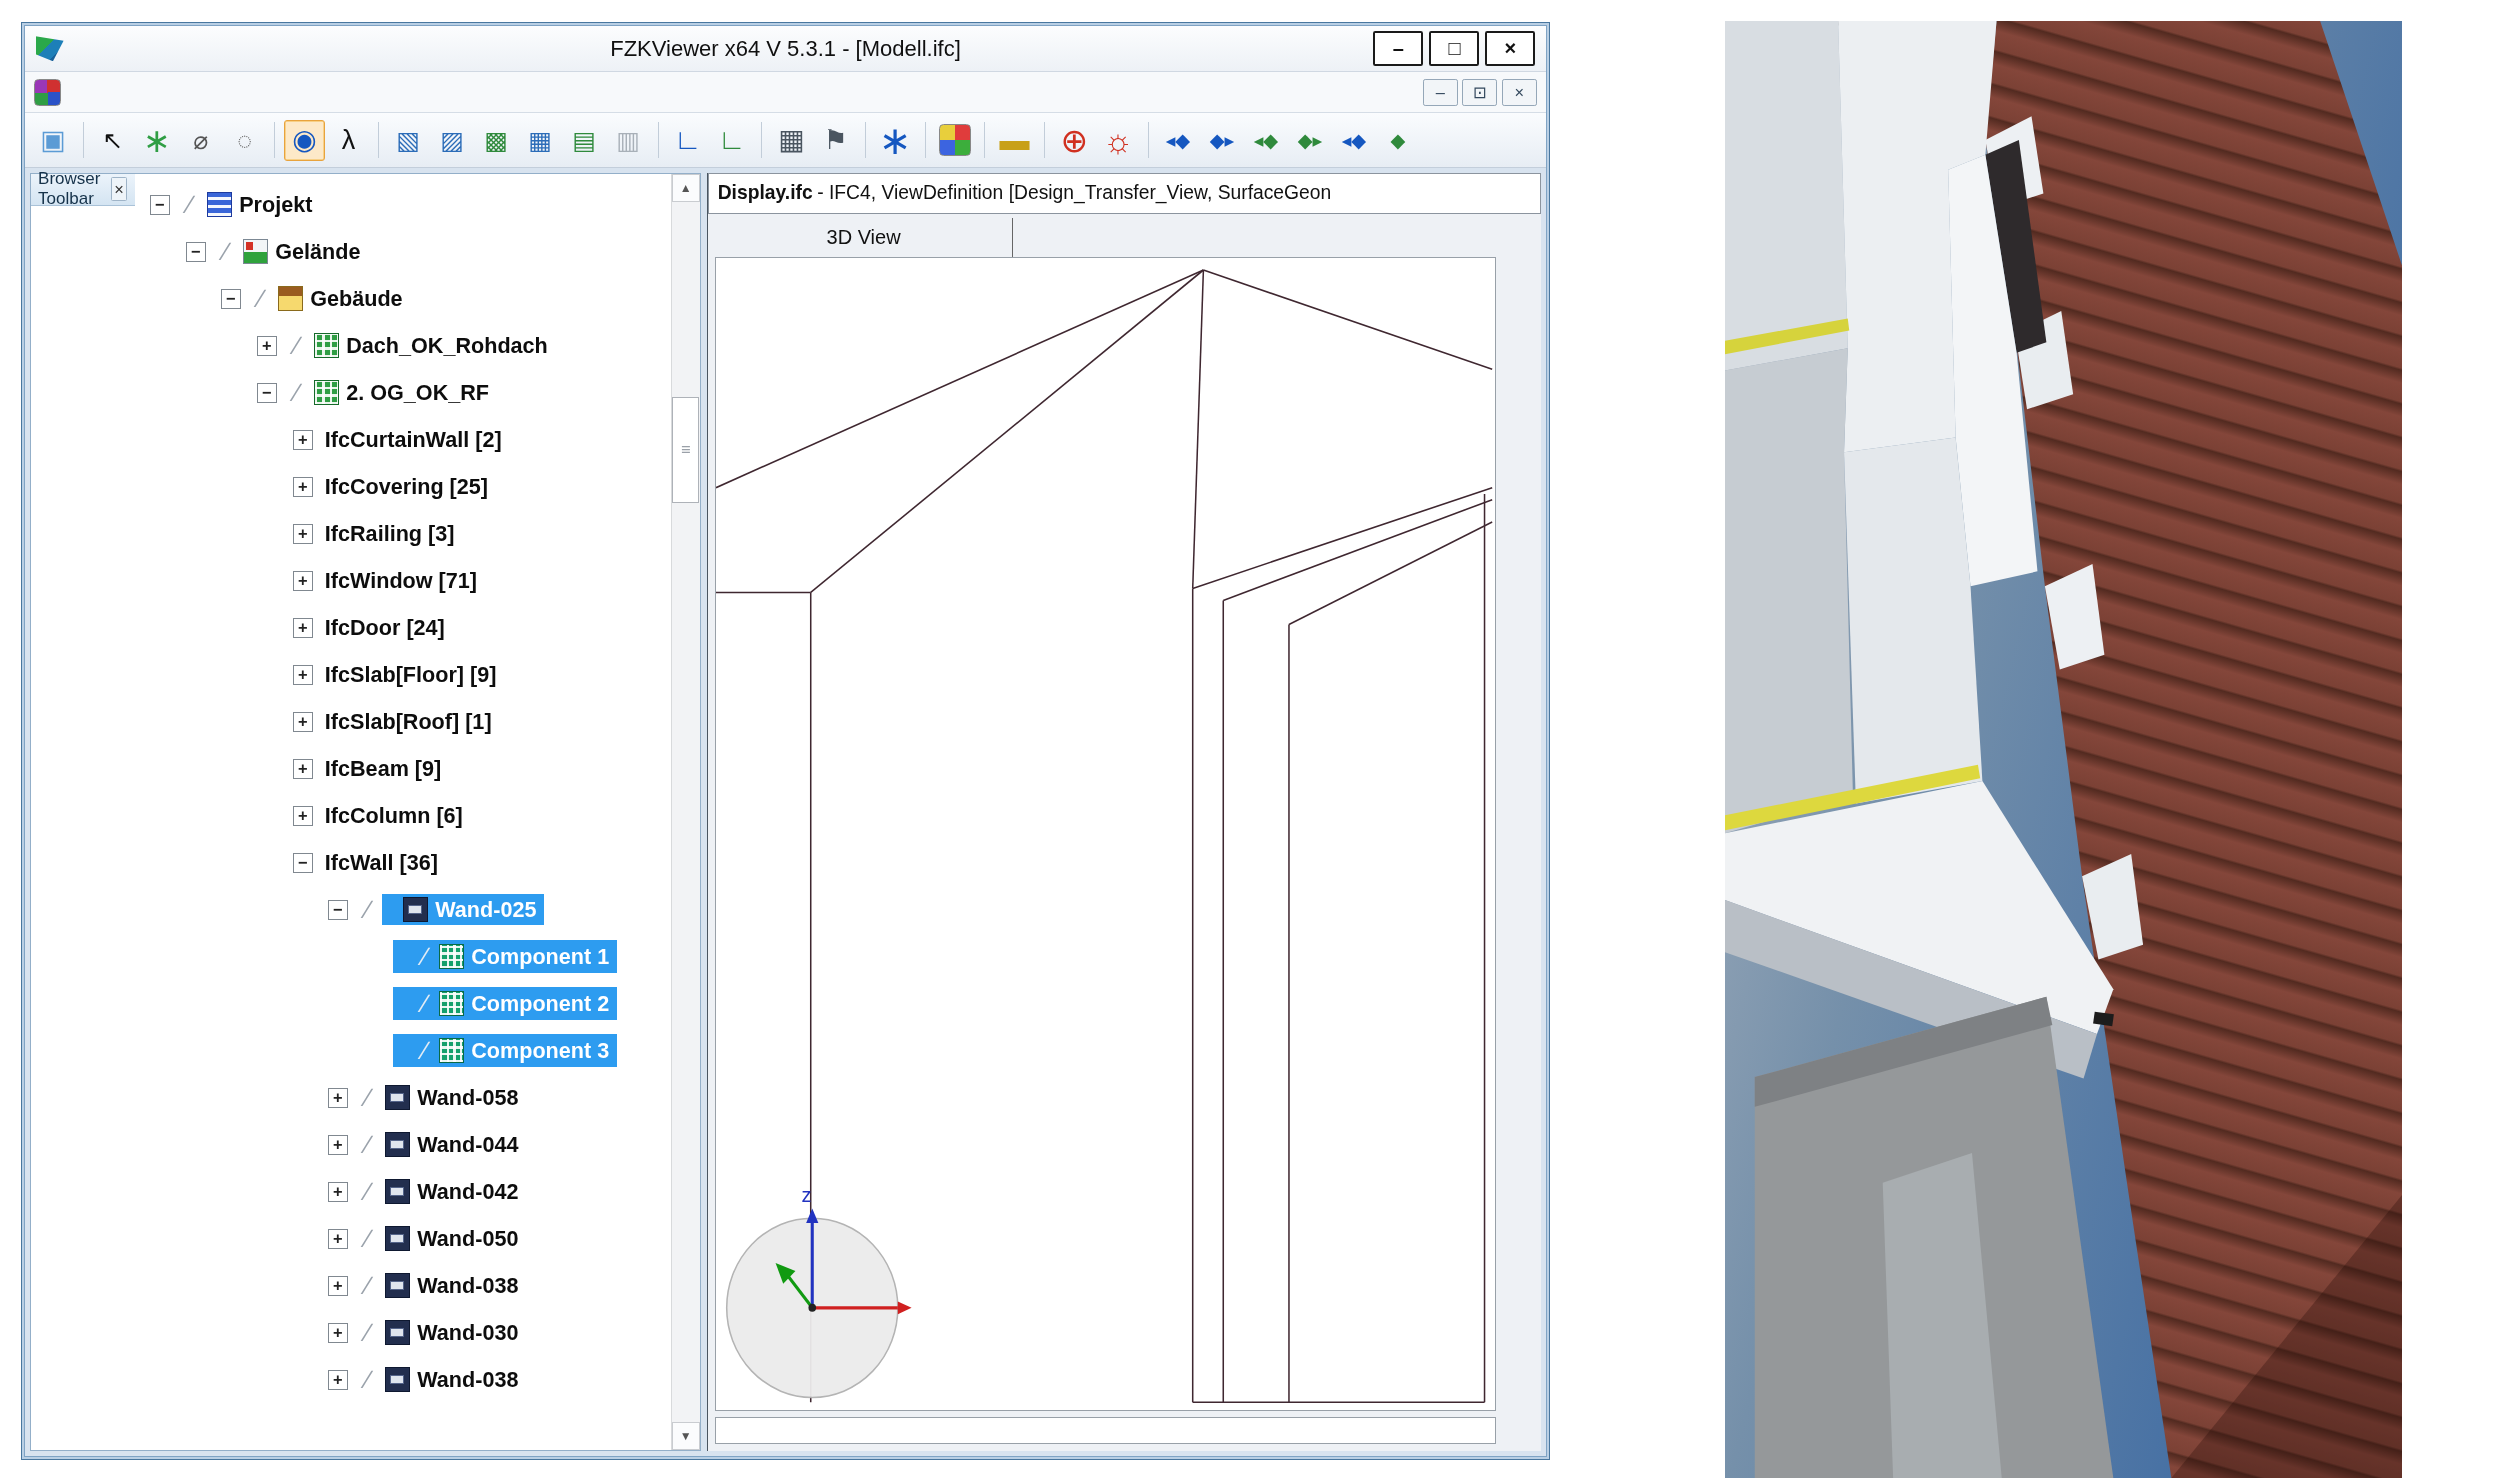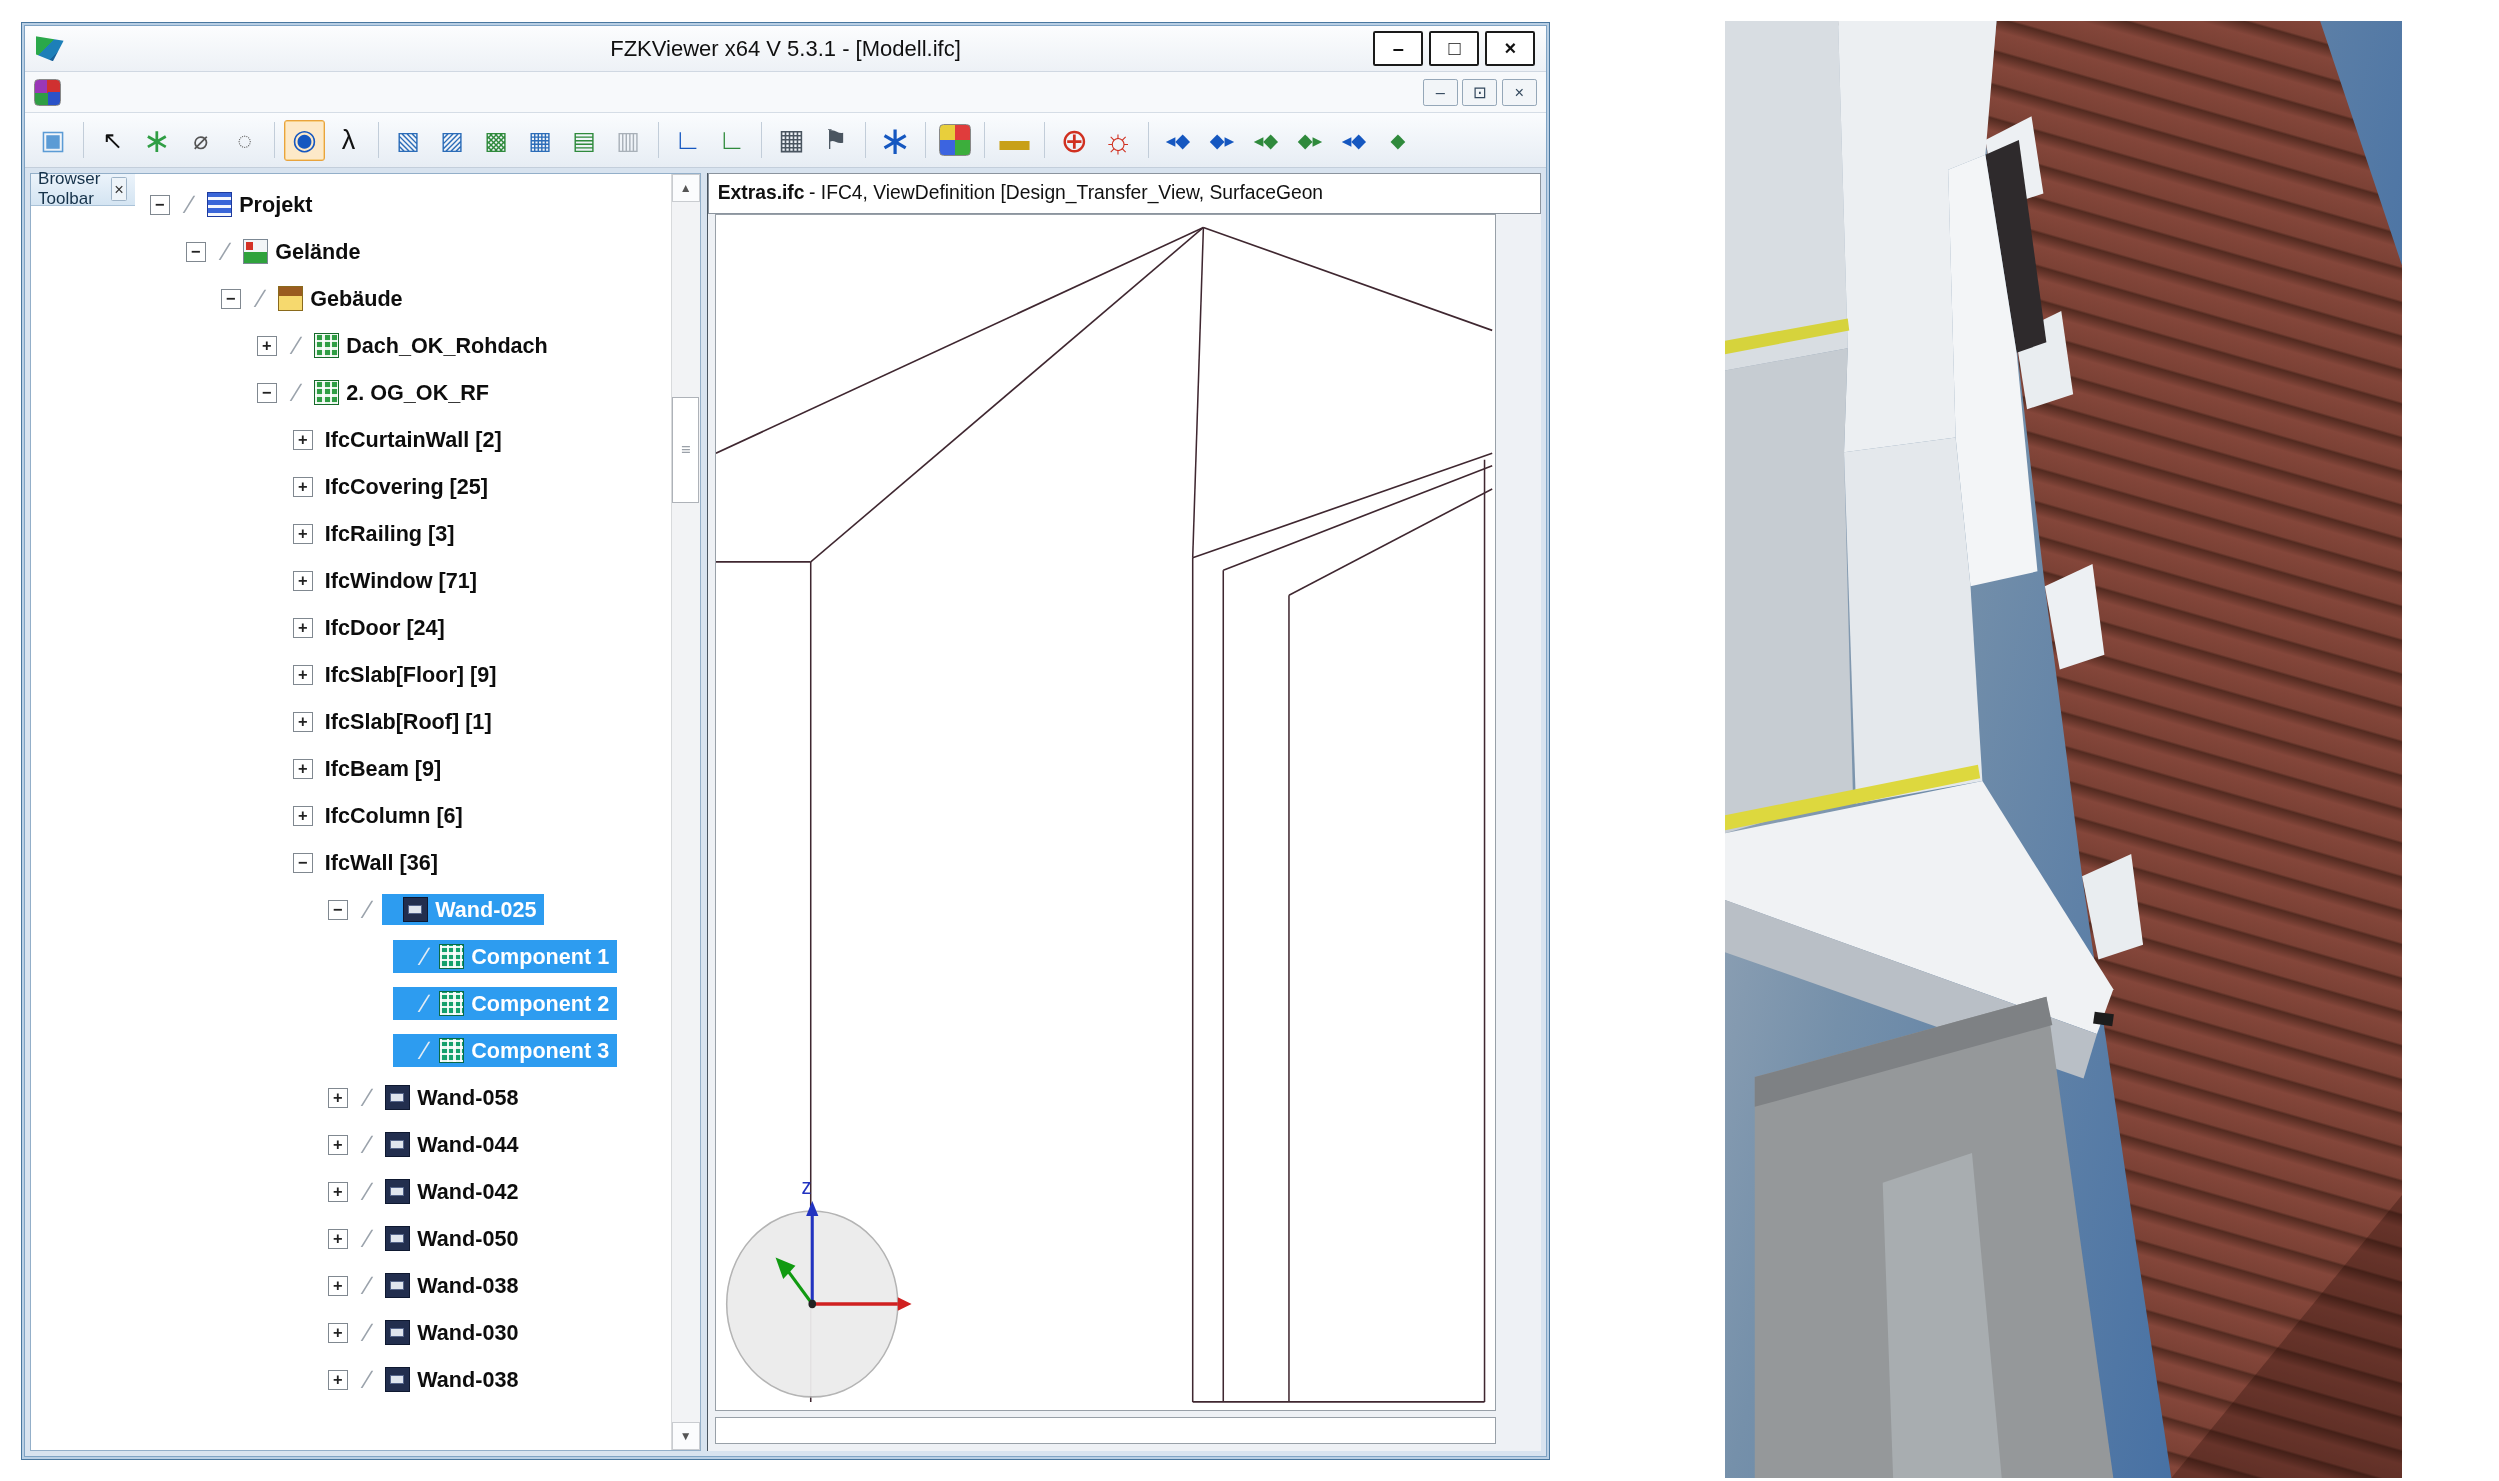--- a/index.html
+++ b/index.html
@@ -429,22 +429,25 @@
             <div class="vscroll">
               <div class="sb-btn sb-up">▲</div>
               <div class="sb-thumb">≡</div>
               <div class="sb-btn sb-down">▼</div>
             </div>
           </div>
         </div>
 
         <div class="view-panel">
           <div class="view-header">
-            <b>Extras.ifc</b>
+            <b>Display.ifc</b>
             <span> - IFC4, ViewDefinition [Design_Transfer_View, SurfaceGeon</span>
+          </div>
+          <div class="tab-row">
+            <div class="tab">3D View</div>
           </div>
           <div class="viewport">
             <svg viewBox="0 0 1020 1440" preserveAspectRatio="none">
               <g stroke="#3f2730" stroke-width="2" fill="none">
                 <line x1="0" y1="287" x2="638" y2="15"></line>
                 <line x1="0" y1="418" x2="124" y2="418"></line>
                 <line x1="124" y1="418" x2="638" y2="15"></line>
                 <line x1="638" y1="15" x2="1016" y2="139"></line>
                 <line x1="638" y1="15" x2="624" y2="413"></line>
                 <line x1="124" y1="418" x2="124" y2="1430"></line>

